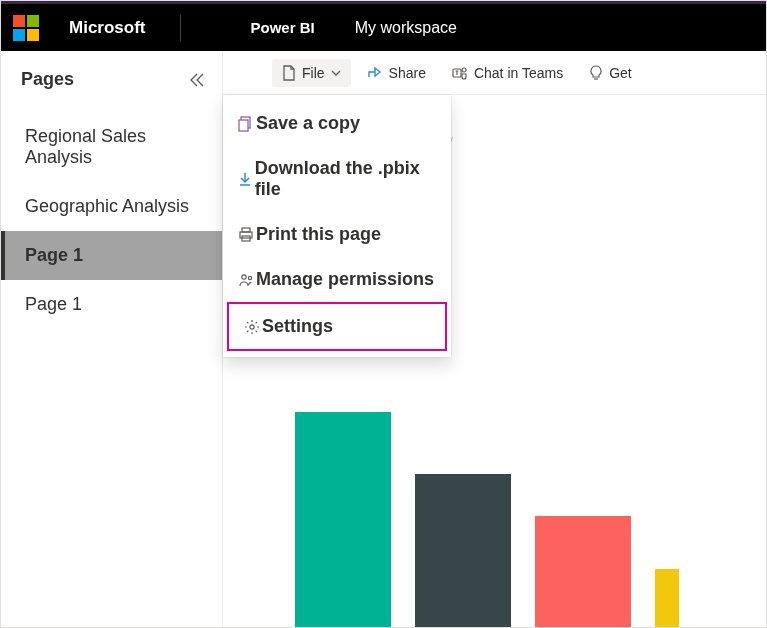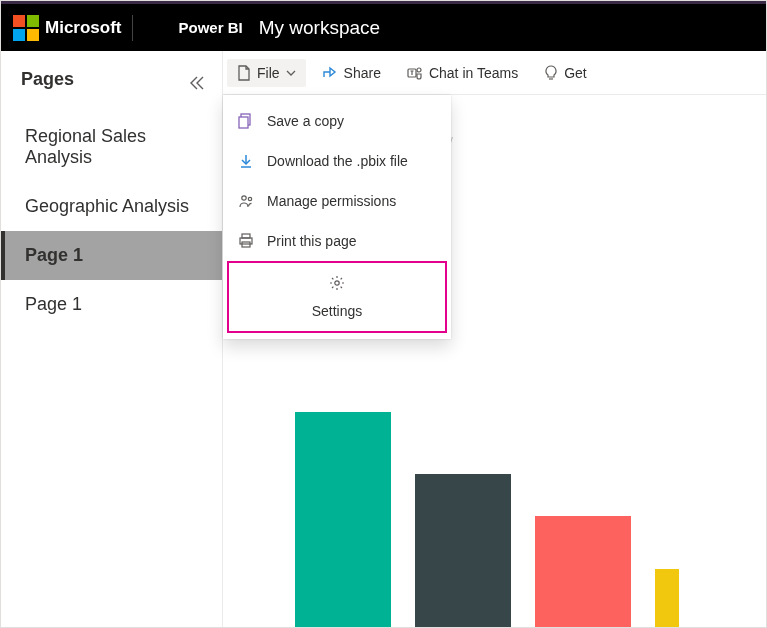--- a/index.html
+++ b/index.html
@@ -1,56 +1,56 @@
 <!DOCTYPE html>
 <html><head>
 <meta charset="utf-8">
 <style>
   * { box-sizing: border-box; margin: 0; padding: 0; }
   html, body { width: 767px; height: 628px; font-family: "Segoe UI", Arial, sans-serif; overflow: hidden; background: #fff; color: #323130; }
   .root { display: flex; flex-direction: column; width: 100%; height: 100%; border: 1px solid #e1dfdd; }
 
   
-  .topbar { background: #000; color: #fff; height: 50px; display: flex; align-items: center; padding: 0 12px; gap: 6px; border-top: 3px solid #3b2a45; }
+  .topbar { background: #000; color: #fff; height: 50px; display: flex; align-items: center; padding: 0 12px; gap: 30px; border-top: 3px solid #3b2a45; }
   .ms-logo { display: grid; grid-template-columns: 12px 12px; grid-template-rows: 12px 12px; gap: 2px; }
   .ms-logo span { width: 12px; height: 12px; display: block; }
   .ms-r { background: #f25022; } .ms-g { background: #7fba00; } .ms-b { background: #00a4ef; } .ms-y { background: #ffb900; }
   .ms-text { font-size: 17px; font-weight: 600; }
   .vdiv { width: 1px; height: 26px; background: #444; margin: 0 4px; }
   .product { font-size: 15px; font-weight: 600; margin-left: 36px; }
-  .workspace { font-size: 19px; font-weight: 400; margin-left: 10px; }
+  .workspace { font-size: 16px; font-weight: 400; margin-left: 10px; }
 
   
   .main { flex: 1; display: flex; overflow: hidden; }
 
   
   .sidebar { width: 222px; border-right: 1px solid #edebe9; display: flex; flex-direction: column; }
-  .sidebar-header { display: flex; align-items: flex-end; justify-content: space-between; padding: 18px 16px 22px 20px; }
+  .sidebar-header { display: flex; align-items: center; justify-content: space-between; padding: 18px 16px 22px 20px; }
   .sidebar-title { font-size: 18px; font-weight: 600; }
   .collapse-icon { color: #605e5c; }
   .page-list { display: flex; flex-direction: column; }
   .page-item { padding: 14px 20px; font-size: 18px; color: #323130; cursor: pointer; border-left: 4px solid transparent; }
   .page-item.active { border-left-color: #323130; font-weight: 600; background: #a3a3a3; }
 
   
   .content { flex: 1; display: flex; flex-direction: column; position: relative; }
 
   
   .toolbar { height: 44px; display: flex; align-items: center; gap: 6px; padding: 0 4px; border-bottom: 1px solid #edebe9; font-size: 14px; color: #323130; }
   .tbtn { display: flex; align-items: center; gap: 6px; padding: 6px 10px; cursor: pointer; border-radius: 2px; }
-  .tbtn.open { background: #f3f2f1; }
+  .tbtn.open { background: #f3f2f1; margin-left: 45px; }
   .chev { color: #605e5c; }
   .toolbar .icon { color: #605e5c; display:inline-flex; align-items:center; }
 
   
   .dropdown { position: absolute; top: 44px; left: 0; width: 228px; background: #fff; box-shadow: 0 8px 16px rgba(0,0,0,0.14), 0 0 2px rgba(0,0,0,0.12); padding: 6px 0; z-index: 50; }
-  .ditem { display: flex; align-items: center; gap: 12px; padding: 12px 14px; font-size: 14px; cursor: pointer; position: relative; }
+  .ditem { display: flex; align-items: center; gap: 1px; padding: 12px 14px; font-size: 18px; cursor: pointer; position: relative; font-weight: bold; }
   .ditem .icon { width: 18px; color: #605e5c; display:inline-flex; justify-content:center; }
   .ditem .sub { margin-left: auto; color: #605e5c; }
-  .highlight-box { border: 2px solid #e3008c; margin: 0 4px; flex-direction: column; }
+  .highlight-box { border: 2px solid #e3008c; margin: 0 4px; }
 
   
   .canvas { flex: 1; position: relative; background: #fff; }
   .faint-label { position: absolute; top: 38px; left: 220px; font-size: 12px; color: #c8c6c4; }
   .bars { position: absolute; bottom: 0; left: 72px; display: flex; align-items: flex-end; gap: 24px; }
   .bar { width: 96px; }
 
   svg { display: block; }
 </style>
 </head>
@@ -155,37 +155,37 @@
                 <path d="M8 2v8"></path>
                 <path d="M4 7l4 4 4-4"></path>
                 <path d="M3 14h10"></path>
               </svg>
           </span>
           <span>Download the .pbix file</span>
         </div>
         <div class="ditem">
           <span class="icon">
             <svg width="16" height="16" viewBox="0 0 16 16" fill="none" stroke="currentColor" stroke-width="1.2">
+                <rect x="4" y="1" width="8" height="4"></rect>
+                <rect x="2" y="5" width="12" height="6"></rect>
+                <rect x="4" y="9" width="8" height="5"></rect>
+              </svg>
+          </span>
+          <span>Print this page</span>
+        </div>
+        <div class="ditem">
+          <span class="icon">
+            <svg width="16" height="16" viewBox="0 0 16 16" fill="none" stroke="currentColor" stroke-width="1.2">
                 <circle cx="6" cy="5" r="2.2"></circle>
                 <path d="M2 14c0-2.5 2-4 4-4s4 1.5 4 4"></path>
                 <circle cx="12" cy="6" r="1.7"></circle>
                 <path d="M10.5 13c.5-1.8 1.5-2.7 3-2.7"></path>
               </svg>
           </span>
           <span>Manage permissions</span>
-        </div>
-        <div class="ditem">
-          <span class="icon">
-            <svg width="16" height="16" viewBox="0 0 16 16" fill="none" stroke="currentColor" stroke-width="1.2">
-                <rect x="4" y="1" width="8" height="4"></rect>
-                <rect x="2" y="5" width="12" height="6"></rect>
-                <rect x="4" y="9" width="8" height="5"></rect>
-              </svg>
-          </span>
-          <span>Print this page</span>
         </div>
         <div class="ditem highlight-box">
           <span class="icon">
             <svg width="16" height="16" viewBox="0 0 16 16" fill="none" stroke="currentColor" stroke-width="1.2">
                 <circle cx="8" cy="8" r="2.2"></circle>
                 <path d="M8 1v2M8 13v2M1 8h2M13 8h2M3 3l1.4 1.4M11.6 11.6L13 13M13 3l-1.4 1.4M4.4 11.6L3 13"></path>
               </svg>
           </span>
           <span>Settings</span>
         </div>

